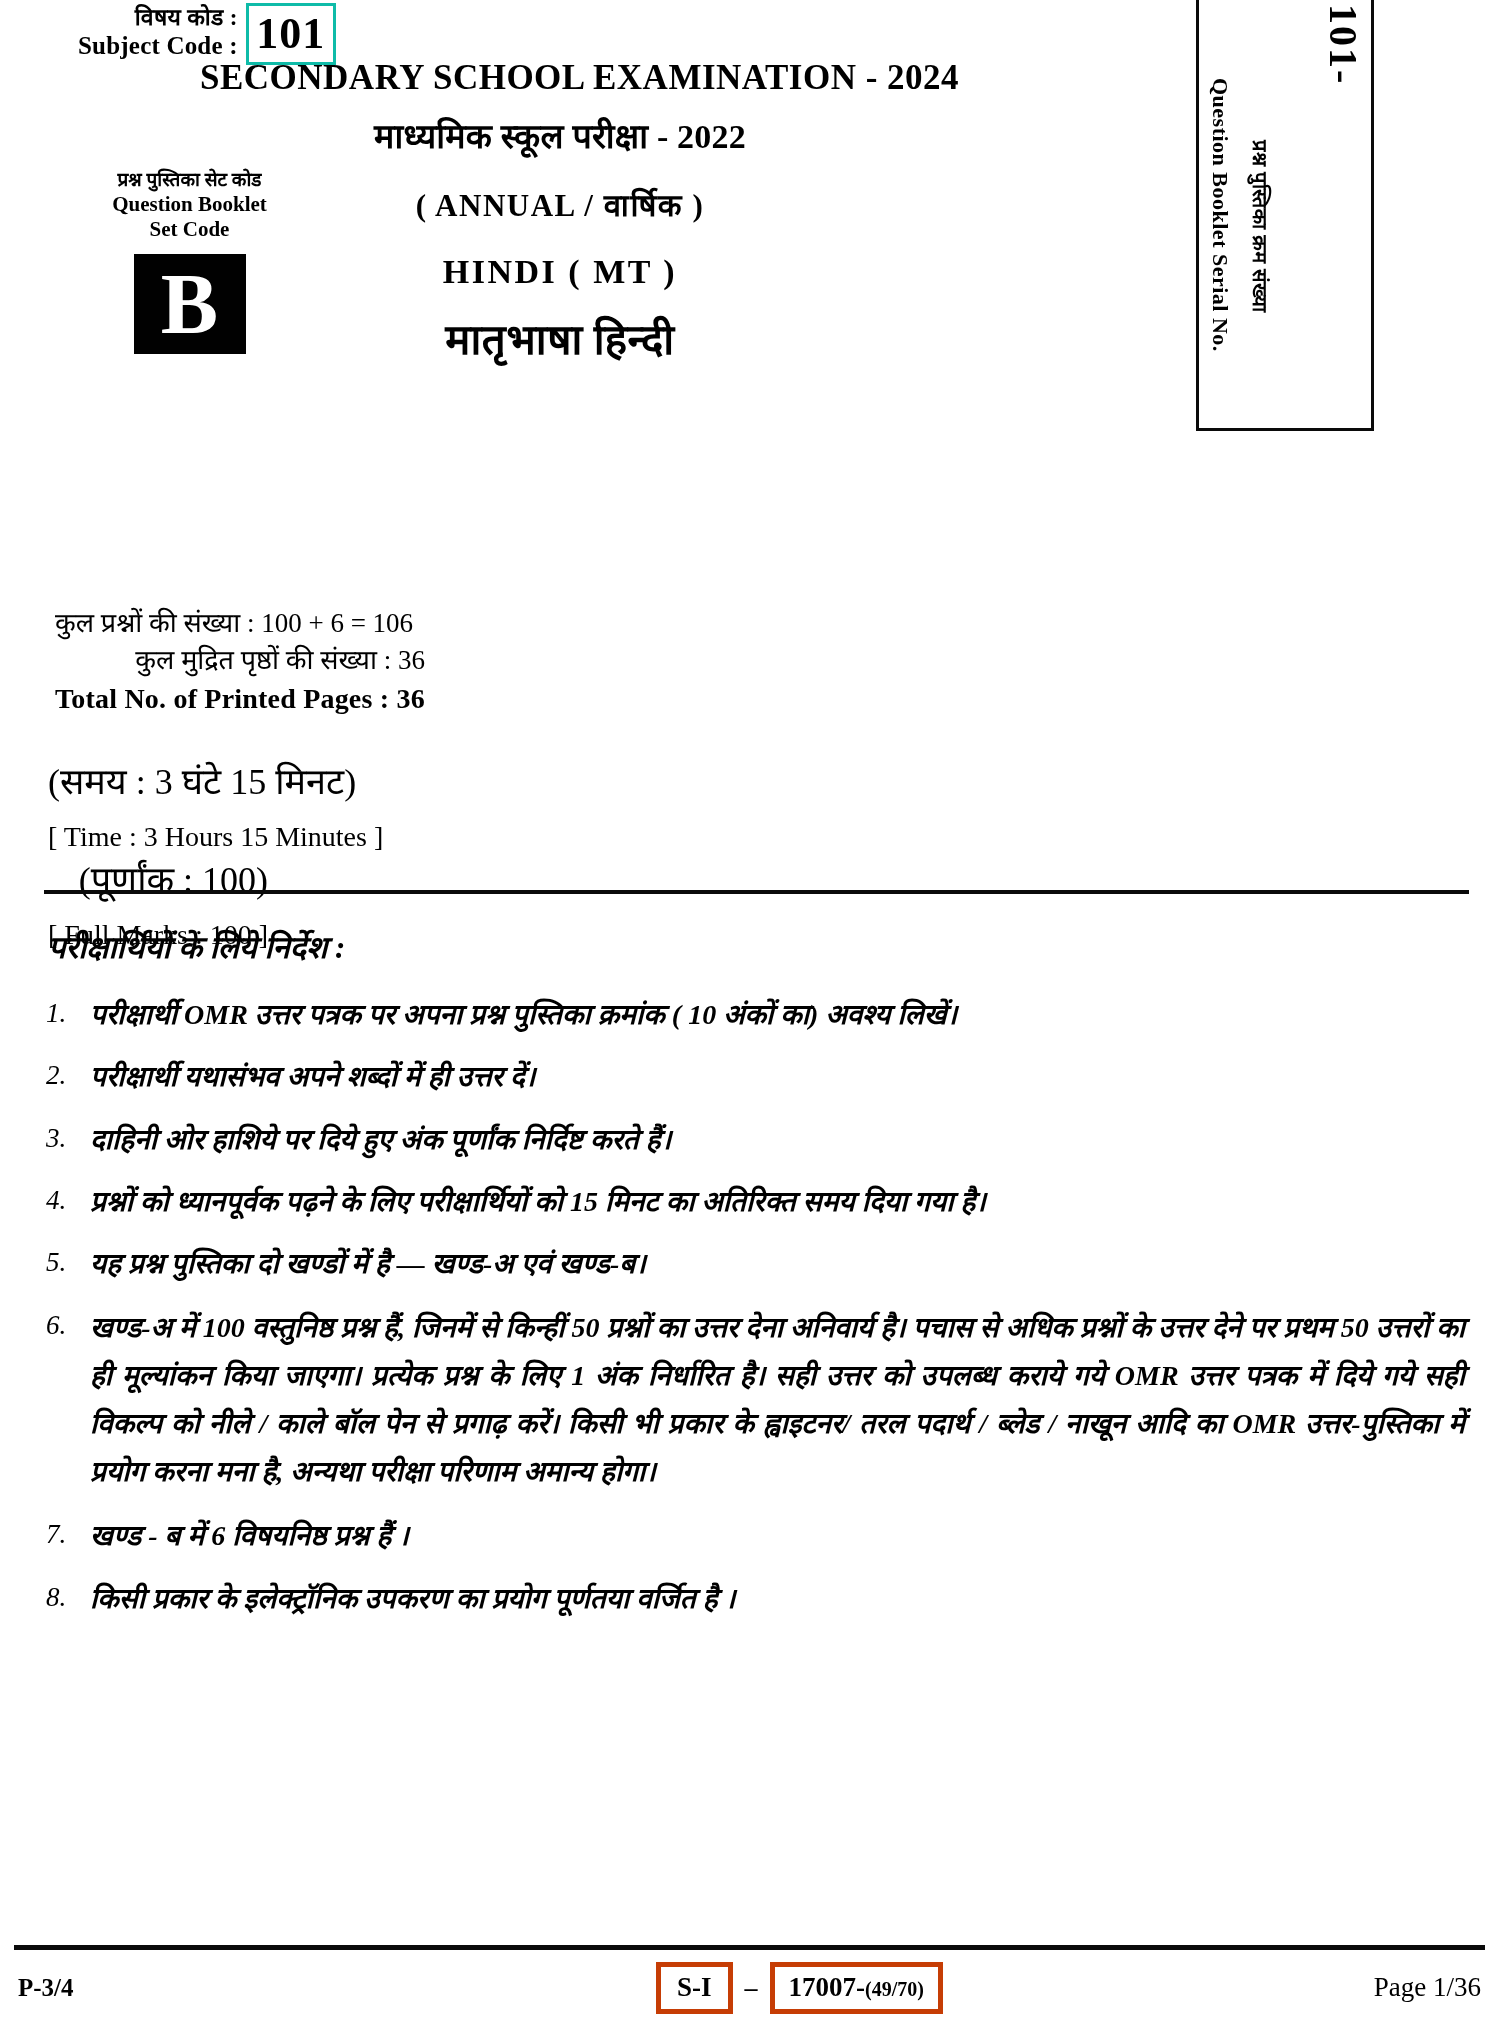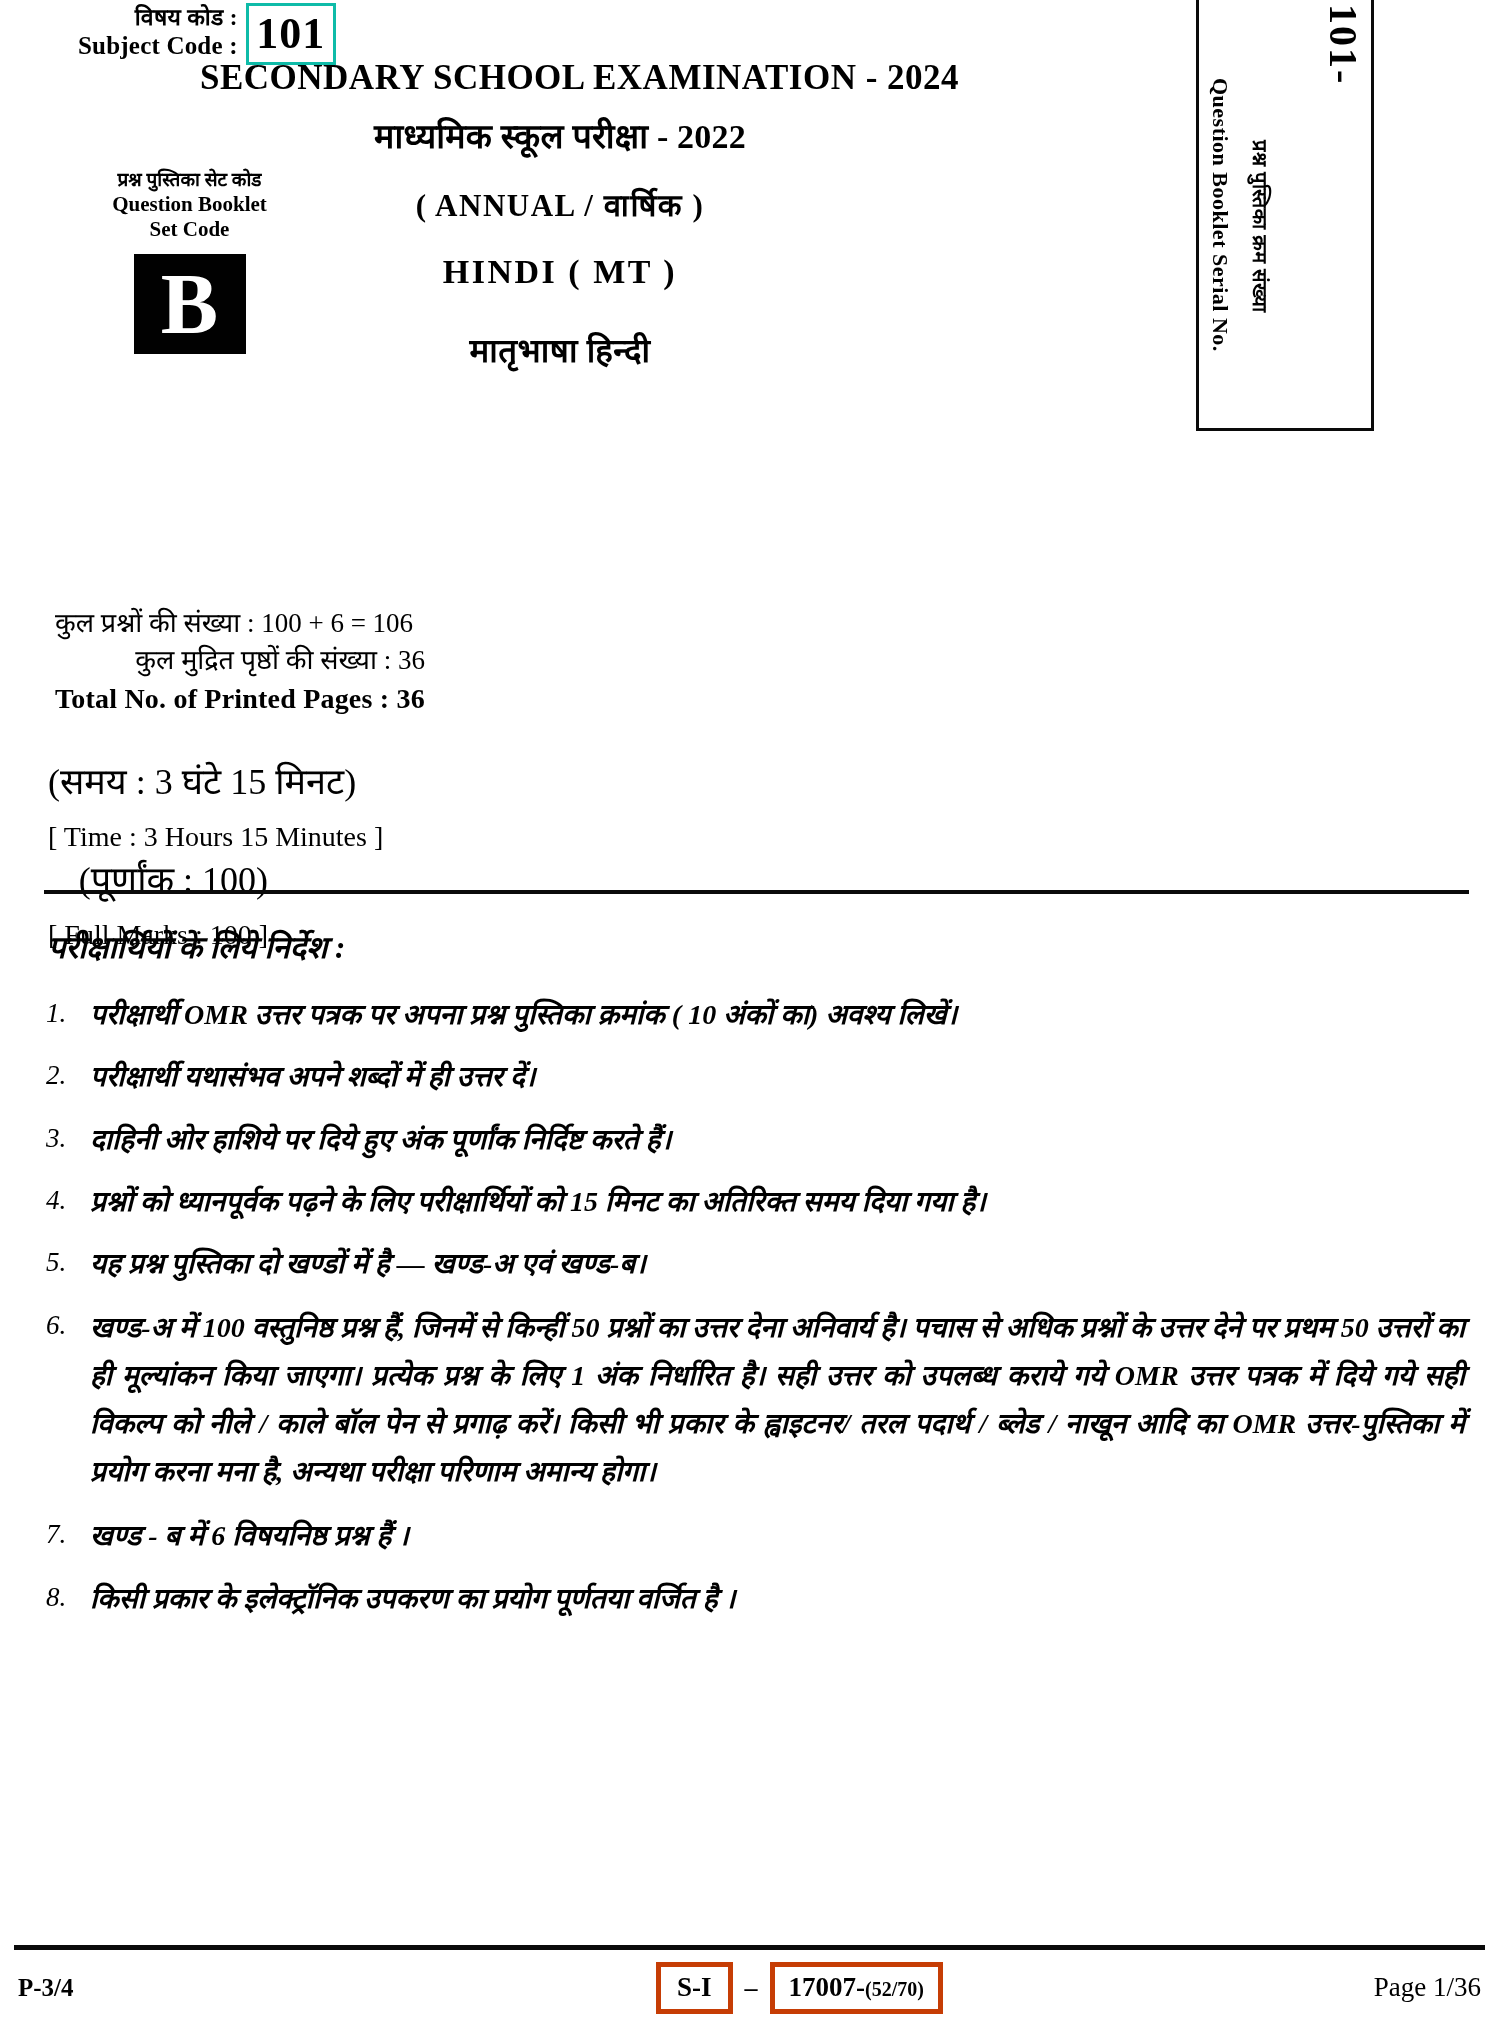--- a/index.html
+++ b/index.html
@@ -88,23 +88,23 @@
     margin-top: 25px;
     letter-spacing: 1.5px;
   }
   .t-subject {
     font-size: 34px;
     font-weight: bold;
     margin-top: 28px;
     letter-spacing: 2.5px;
   }
   .t-subject-hi {
-    font-size: 33px;
-    font-weight: bold;
-    margin-top: 36px;
+    font-size: 42px;
+    font-weight: bold;
+    margin-top: 18px;
     letter-spacing: .5px;
   }
 
   
   .setcode {
     position: absolute;
     left: 82px;
     top: 168px;
     width: 215px;
     text-align: center;
@@ -382,19 +382,19 @@
   </div>
 
   <div class="rule-bottom"></div>
 
   <div class="footer">
     <div class="f-left">P-3/4</div>
     <div class="f-center">
       <div class="f-box">S-I</div>
       <div class="f-dash">–</div>
       <div class="f-box wide">
-        <span>17007-</span><span class="f-sub">(52/70)</span>
+        <span>17007-</span><span class="f-sub">(49/70)</span>
       </div>
     </div>
     <div class="f-right">Page 1/36</div>
   </div>
 
 </div>
 
 </body></html>

